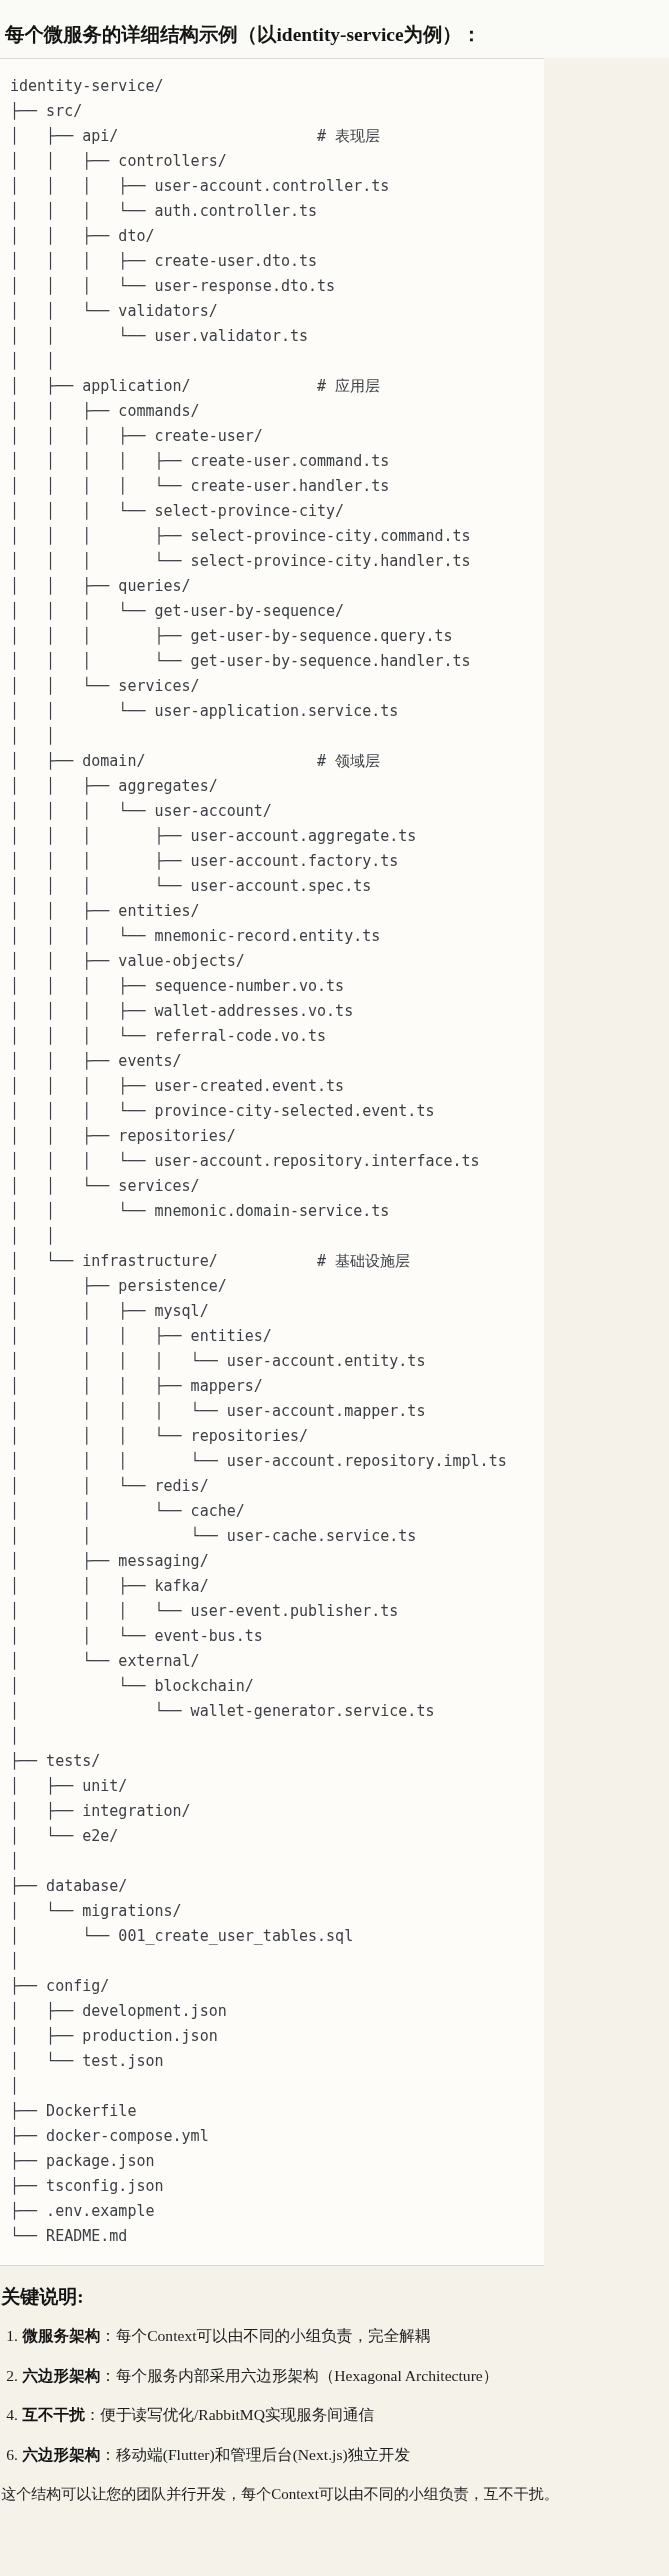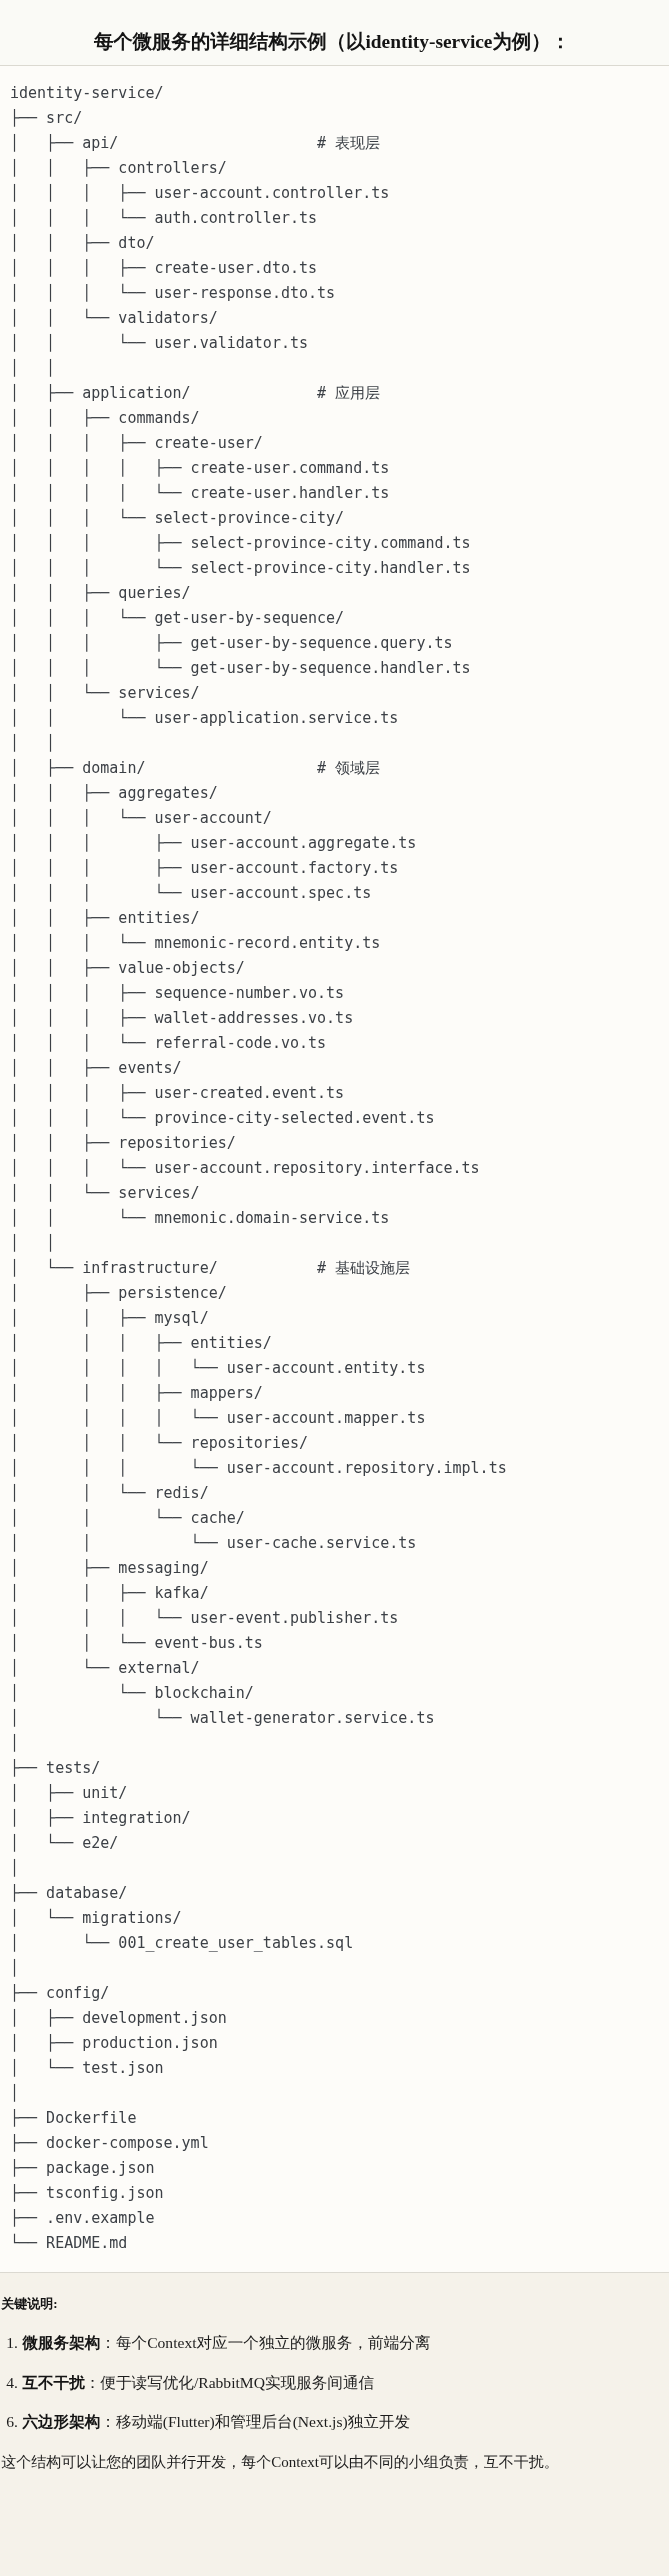--- a/index.html
+++ b/index.html
@@ -15,53 +15,52 @@
   html, body { margin: 0; padding: 0; }
   body {
     width: 669px;
     min-height: 2576px;
     background: var(--page-bg);
     font-family: "Liberation Serif", serif;
     color: var(--body-text);
   }
   .header {
     background: var(--header-bg);
-    padding: 29px 10px 10px 5px;
-    text-align: center;
+    padding: 22px 10px 10px 5px;
   }
   .header h1 {
     margin: 0;
     font-size: 19.4px;
     line-height: 26px;
     font-weight: 700;
     color: var(--title-text);
     font-family: "Liberation Serif", serif;
   }
   .code-block {
     background: var(--code-bg);
     border-top: 0.6px solid var(--border);
     border-bottom: 0.6px solid var(--border);
     padding: 15px 10px 16.3px 10px;
-    width: 669px;
+    width: 544px;
     overflow: hidden;
   }
   .code-block pre {
     margin: 0;
     font-family: "DejaVu Sans Mono", monospace;
     font-size: 15px;
     line-height: 25px;
     color: var(--code-text);
     white-space: pre;
   }
   .notes {
     padding: 16.3px 10px 12.5px 1.3px;
   }
   .notes h2 {
     margin: 0;
-    font-size: 13px;
+    font-size: 19px;
     line-height: 27.5px;
     font-weight: 700;
     color: var(--title-text);
   }
   .notes ol {
     list-style: none;
     margin: 15px 0 0 0;
     padding: 0 0 0 5px;
   }
   .notes li {
@@ -171,19 +170,20 @@
 ├── docker-compose.yml
 ├── package.json
 ├── tsconfig.json
 ├── .env.example
 └── README.md</pre>
 </section>
 
 <section class="notes">
   <h2>关键说明:</h2>
   <ol>
-    <li><span class="note-num">1.</span><span class="note-term">微服务架构</span><span>：</span><span>每个Context对应一个独立的微服务，前端分离</span></li>
+    <li><span class="note-num">1.</span><span class="note-term">微服务架构</span><span>：</span><span>每个Context可以由不同的小组负责，完全解耦</span></li>
+    <li><span class="note-num">2.</span><span class="note-term">六边形架构</span><span>：</span><span>每个服务内部采用六边形架构（Hexagonal Architecture）</span></li>
     <li><span class="note-num">4.</span><span class="note-term">互不干扰</span><span>：</span><span>便于读写优化/RabbitMQ实现服务间通信</span></li>
     <li><span class="note-num">6.</span><span class="note-term">六边形架构</span><span>：</span><span>移动端(Flutter)和管理后台(Next.js)独立开发</span></li>
   </ol>
   <p class="closing">这个结构可以让您的团队并行开发，每个Context可以由不同的小组负责，互不干扰。</p>
 </section>
 
 
 </body></html>

